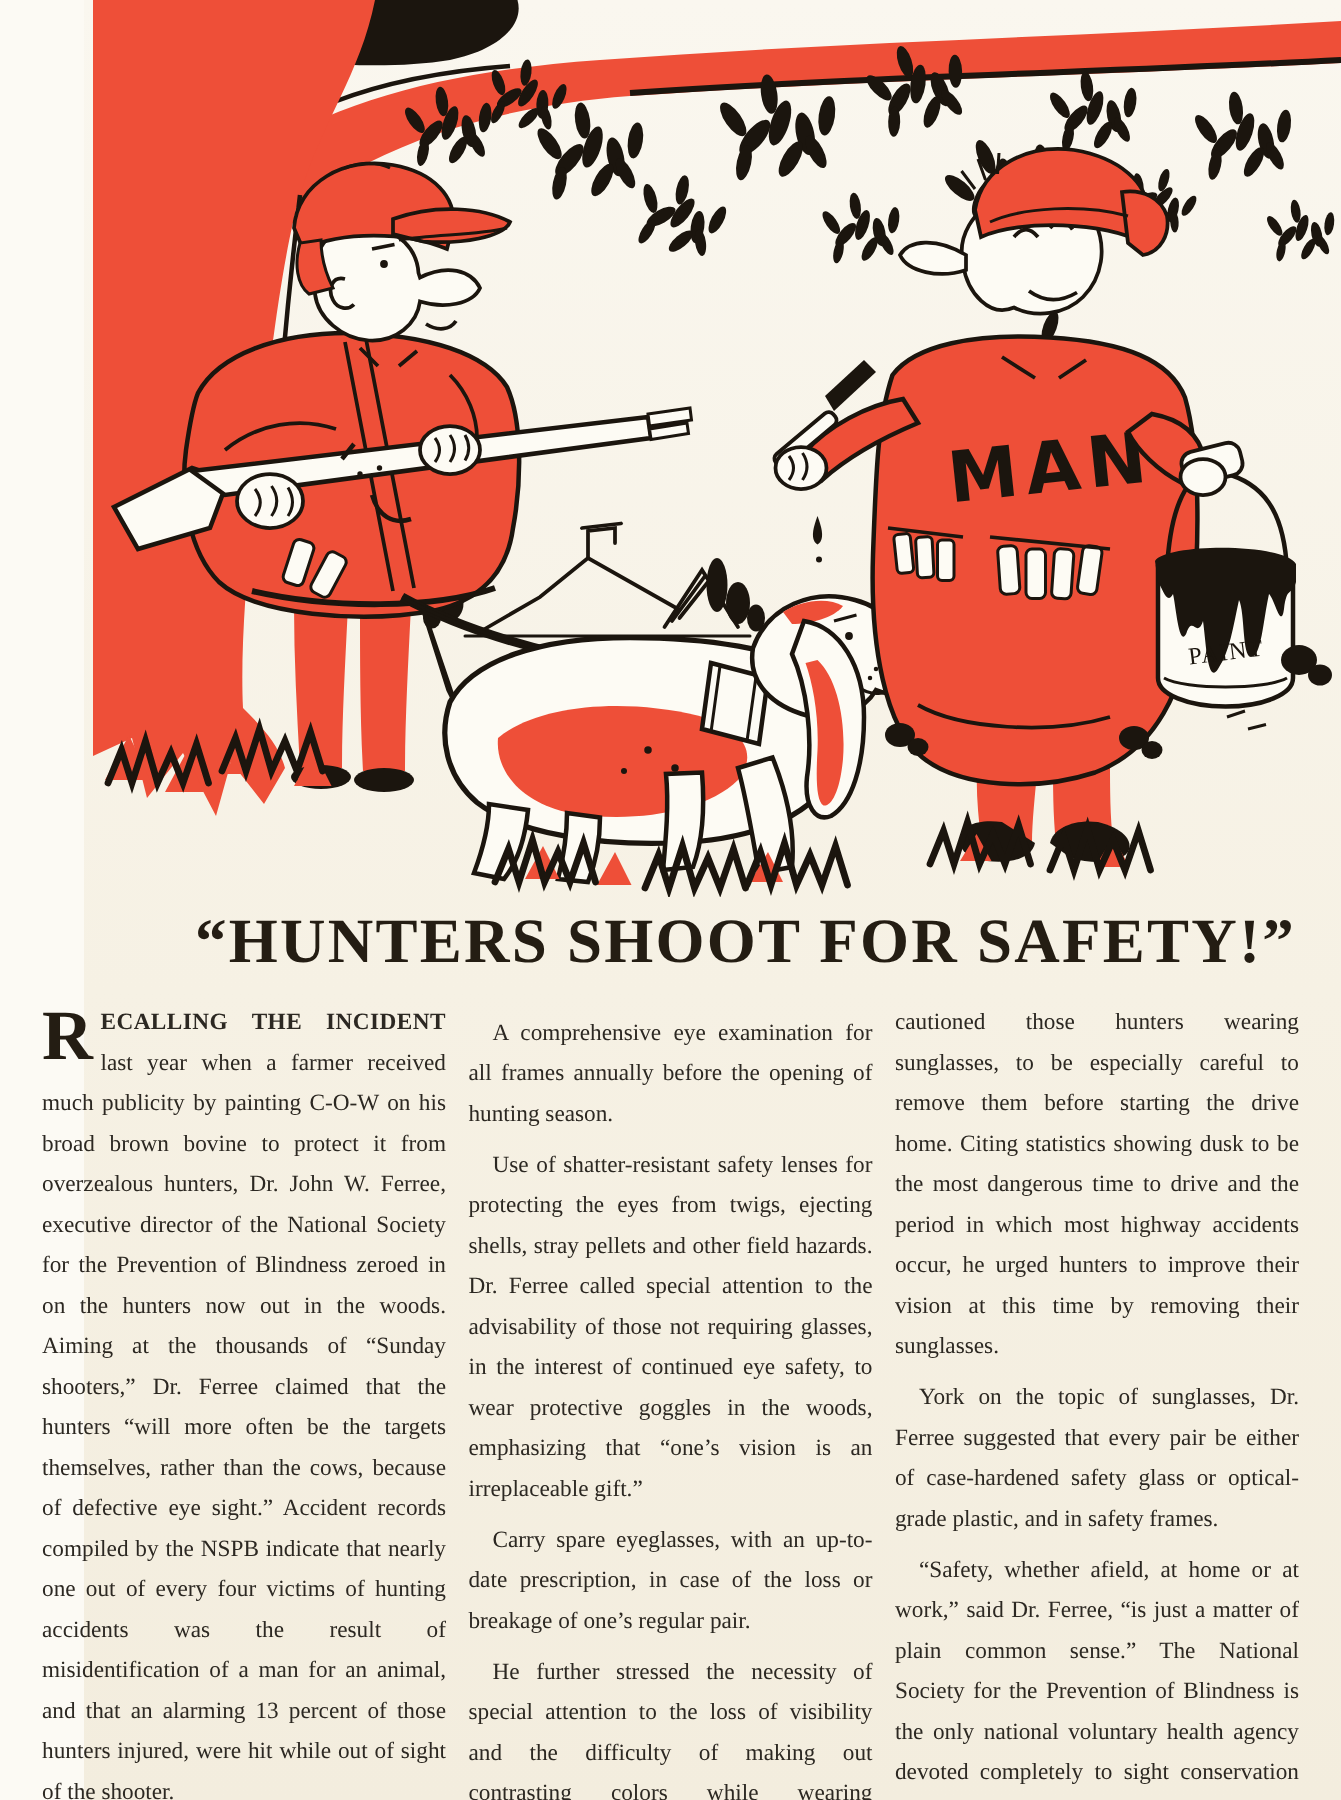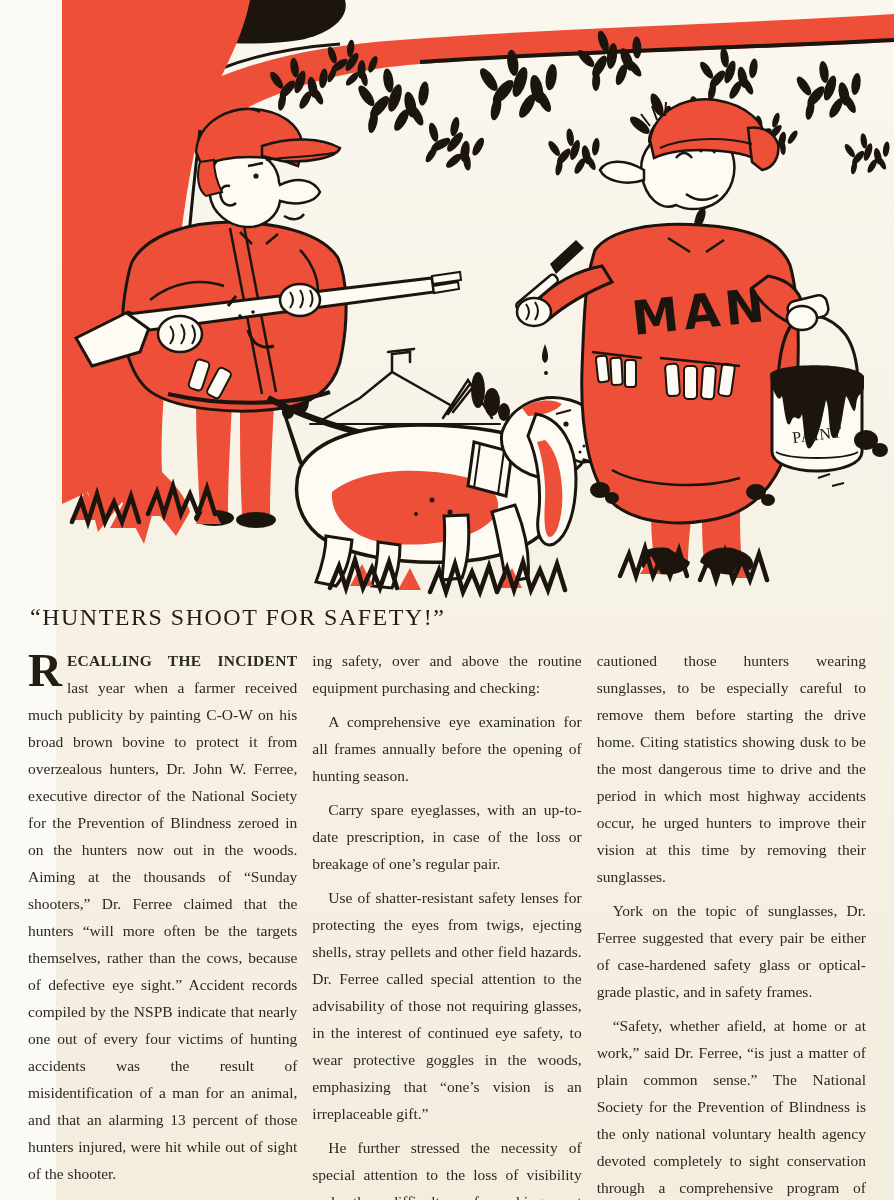--- a/index.html
+++ b/index.html
@@ -11,23 +11,23 @@
     font-family:"Liberation Serif","DejaVu Serif",serif;
   }
   .margin-strip {
     position:absolute; left:0; top:0; width:56px; height:1200px;
     background:#fcfaf4;
   }
   .illo { position:absolute; left:0; top:0; width:894px; height:598px; }
   .title {
     position:relative;
     margin:604px 30px 0 30px;
-    text-align:left;
-    font-weight:normal;
-    font-size:24px;
+    text-align:right;
+    font-weight:bold;
+    font-size:42px;
     letter-spacing:1.5px;
     color:#241d13;
     white-space:nowrap;
   }
   .cols {
     position:relative;
     display:flex;
     gap:15px;
     padding:16px 28px 0 28px;
     color:#2c2822;
@@ -266,24 +266,23 @@
   </svg>
 
   <div class="title">“HUNTERS SHOOT FOR SAFETY!”</div>
 
   <div class="cols">
     <div class="col">
       <p class="noindent"><span class="dropcap">R</span><span class="lead">ECALLING THE INCIDENT</span><span> last year when a farmer received much publicity by painting C-O-W on his broad brown bovine to protect it from overzealous hunters, Dr. John W. Ferree, executive director of the National Society for the Prevention of Blindness zeroed in on the hunters now out in the woods. Aiming at the thousands of “Sunday shooters,” Dr. Ferree claimed that the hunters “will more often be the targets themselves, rather than the cows, because of defective eye sight.” Accident records compiled by the NSPB indicate that nearly one out of every four victims of hunting accidents was the result of misidentification of a man for an animal, and that an alarming 13 percent of those hunters injured, were hit while out of sight of the shooter.</span></p>
 
     </div>
     <div class="col">
-      <p class="noindent">ing safety, over and above the routine equipment purchasing and checking:</p>
       <p class="gap">A comprehensive eye examination for all frames annually before the opening of hunting season.</p>
+      <p class="gap">Use of shatter-resistant safety lenses for protecting the eyes from twigs, ejecting shells, stray pellets and other field hazards. Dr. Ferree called special attention to the advisability of those not requiring glasses, in the interest of continued eye safety, to wear protective goggles in the woods, emphasizing that “one’s vision is an irreplaceable gift.”</p>
       <p class="gap">Carry spare eyeglasses, with an up-to-date prescription, in case of the loss or breakage of one’s regular pair.</p>
-      <p class="gap">Use of shatter-resistant safety lenses for protecting the eyes from twigs, ejecting shells, stray pellets and other field hazards. Dr. Ferree called special attention to the advisability of those not requiring glasses, in the interest of continued eye safety, to wear protective goggles in the woods, emphasizing that “one’s vision is an irreplaceable gift.”</p>
       <p class="gap">He further stressed the necessity of special attention to the loss of visibility and the difficulty of making out contrasting colors while wearing sunglasses, either in the woods or on the road. Because of the comfort afforded by the reduction of glare, Dr. Ferree</p>
     </div>
     <div class="col">
       <p class="noindent">cautioned those hunters wearing sunglasses, to be especially careful to remove them before starting the drive home. Citing statistics showing dusk to be the most dangerous time to drive and the period in which most highway accidents occur, he urged hunters to improve their vision at this time by removing their sunglasses.</p>
       <p class="gap">York on the topic of sunglasses, Dr. Ferree suggested that every pair be either of case-hardened safety glass or optical-grade plastic, and in safety frames.</p>
       <p class="gap">“Safety, whether afield, at home or at work,” said Dr. Ferree, “is just a matter of plain common sense.” The National Society for the Prevention of Blindness is the only national voluntary health agency devoted completely to sight conservation through a comprehensive program of research, education and community service. Working nationally and through state divisions, it has headquarters at 16 East 40th Street, New York, N. Y. 10016.</p>
     </div>
   </div>
 </div>
 

